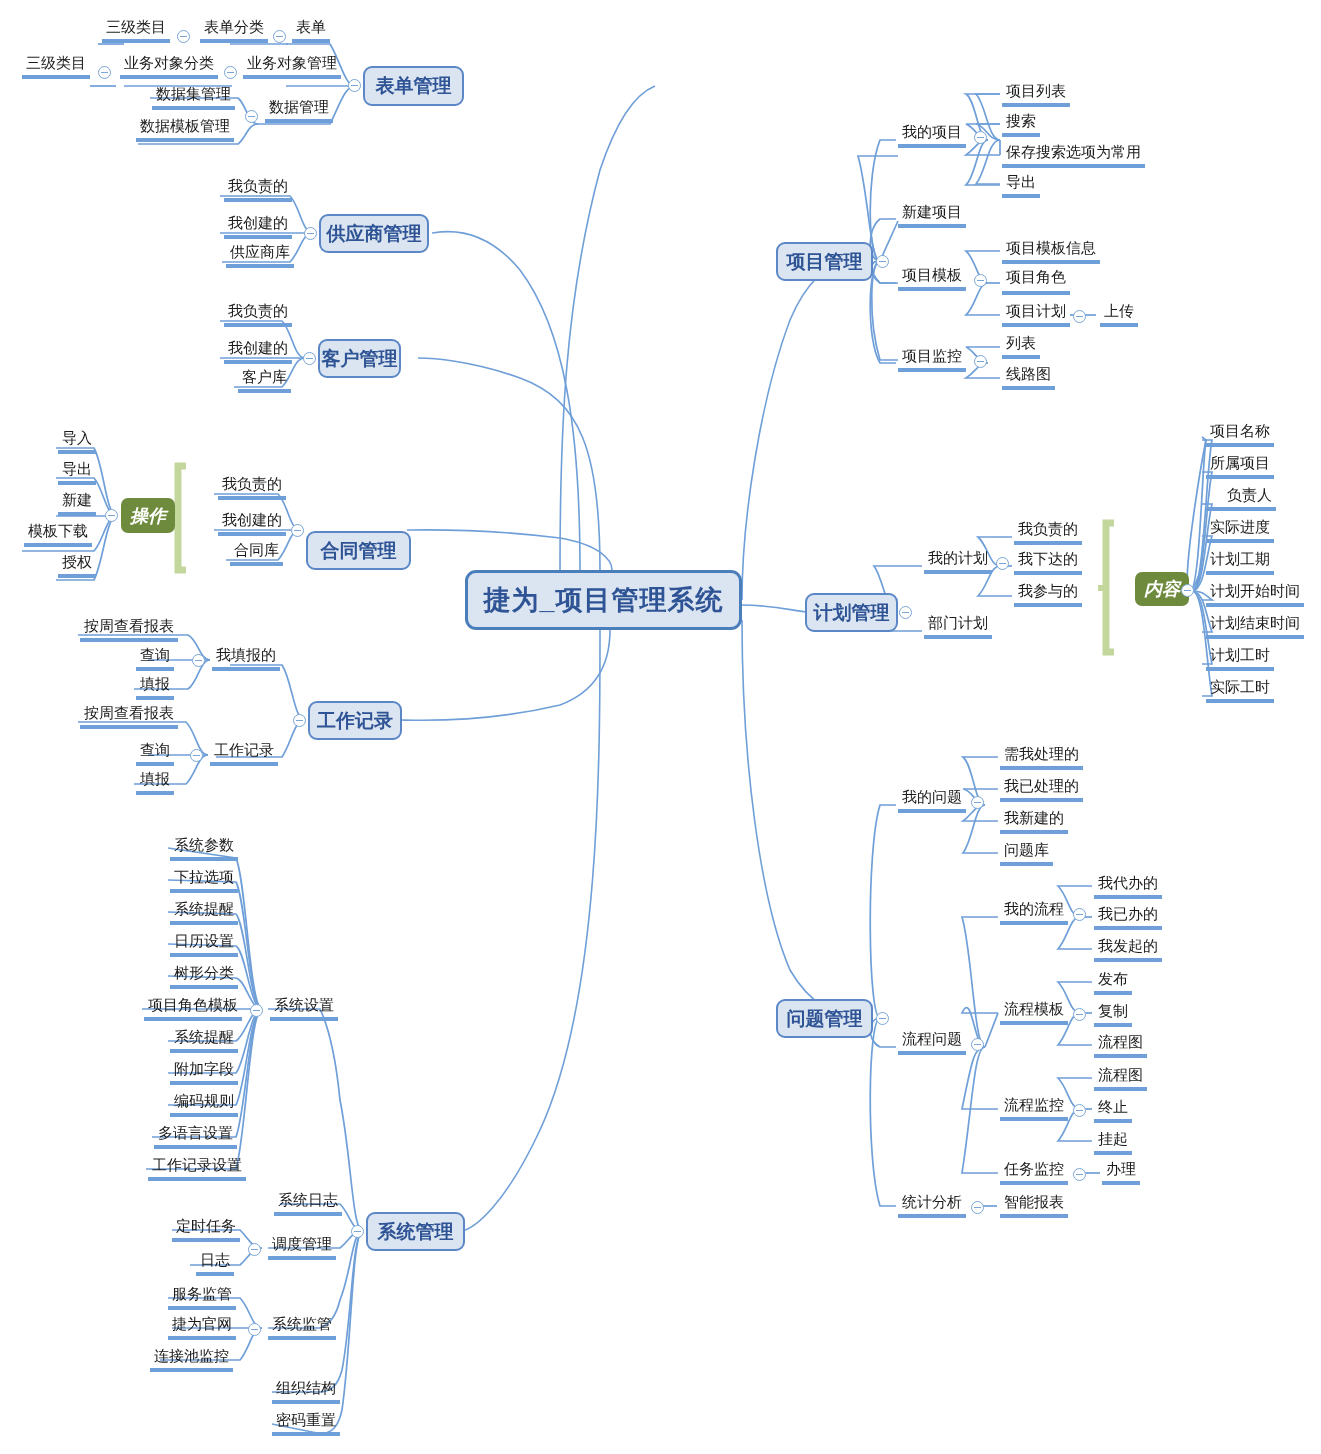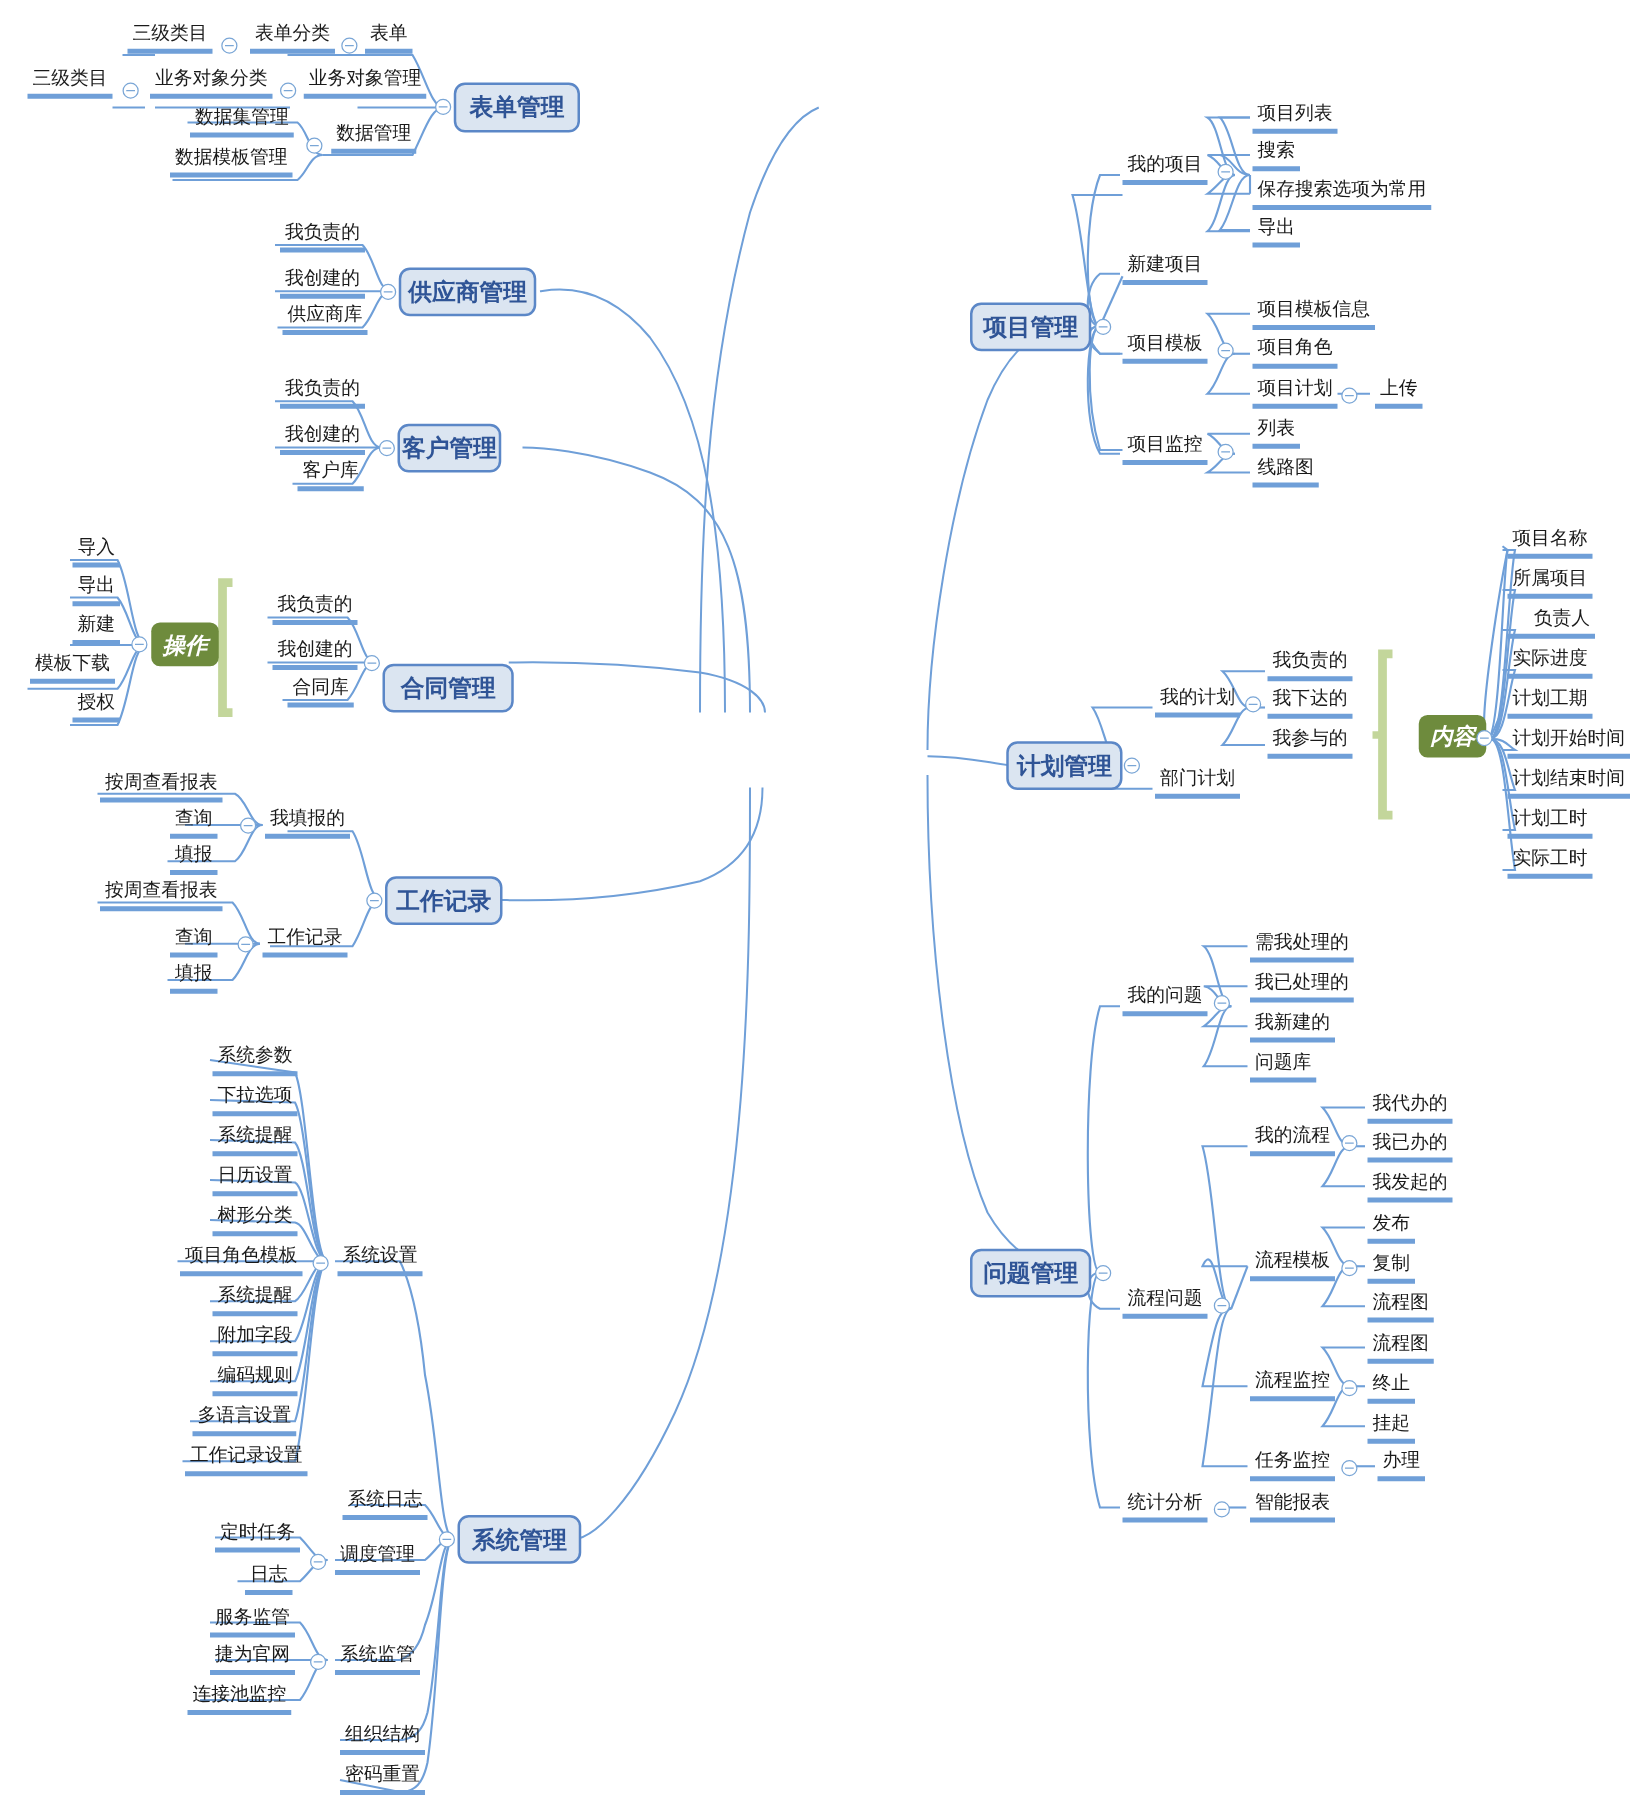--- a/index.html
+++ b/index.html
@@ -204,20 +204,23 @@
     <g fill="none" stroke="#c3d69b" stroke-width="7" stroke-linecap="butt">
       <path d="M186,466 L178,466 L178,570 L186,570"></path>
       <path d="M1114,523 L1106,523 L1106,652 L1114,652"></path>
     </g>
     <g fill="none" stroke="#c3d69b" stroke-width="6">
       <path d="M168,516 L178,516"></path>
       <path d="M1098,588 L1108,588"></path>
     </g>
   </svg>
 
+  <div class="boxnode center" style="left:465px;top:570px;width:277px;height:60px;">
+    <span>捷为_项目管理系统</span>
+  </div>
 
   <div class="boxnode" style="left:363px;top:66px;width:101px;height:40px;justify-content:center;">
     <span>表单管理</span>
   </div>
   <div class="toggle" style="left:348px;top:79px;"></div>
 
   <div class="leaf" style="left:292px;top:17px;">表单</div>
   <div class="leaf" style="left:200px;top:17px;">表单分类</div>
   <div class="toggle" style="left:273px;top:30px;"></div>
   <div class="leaf" style="left:102px;top:17px;">三级类目</div>

